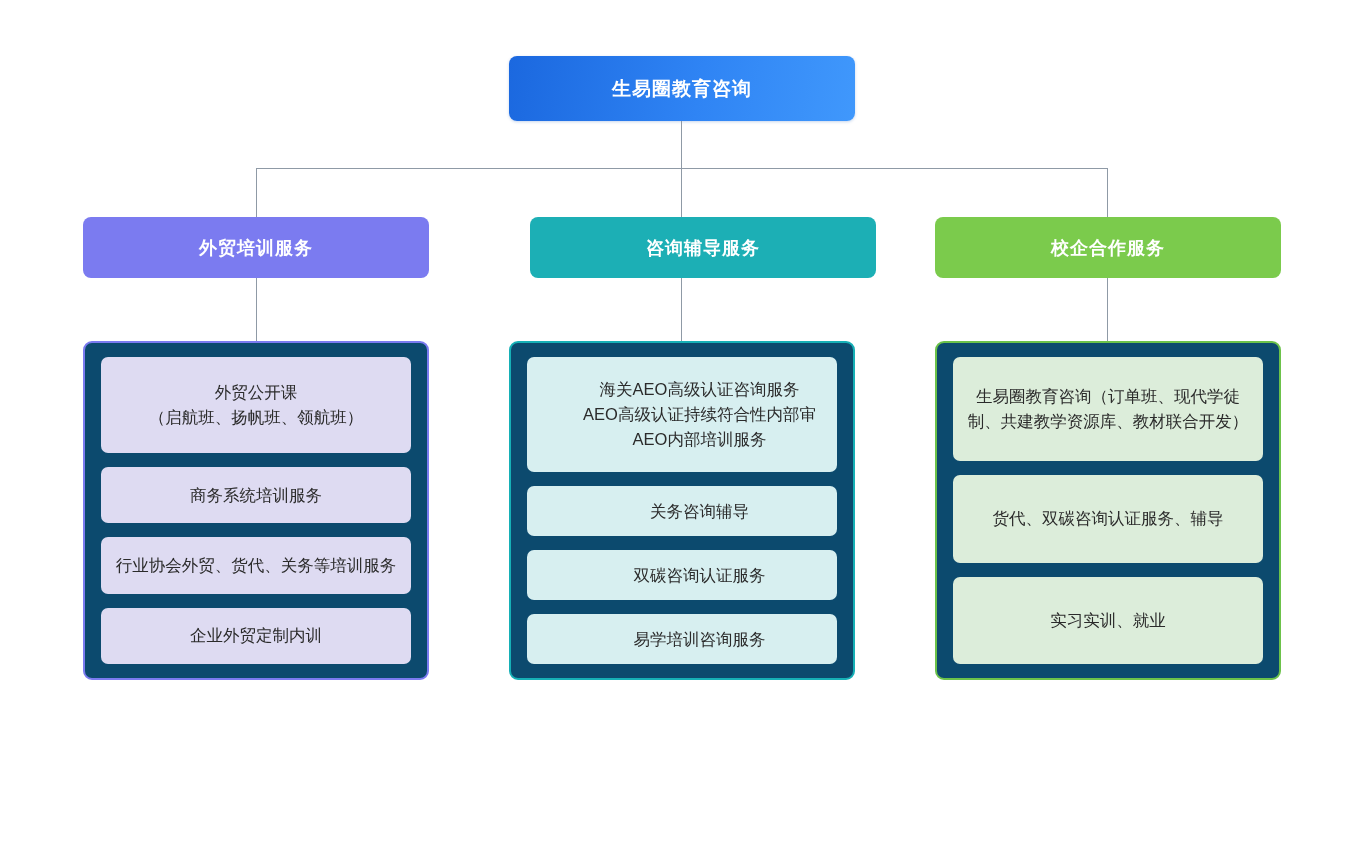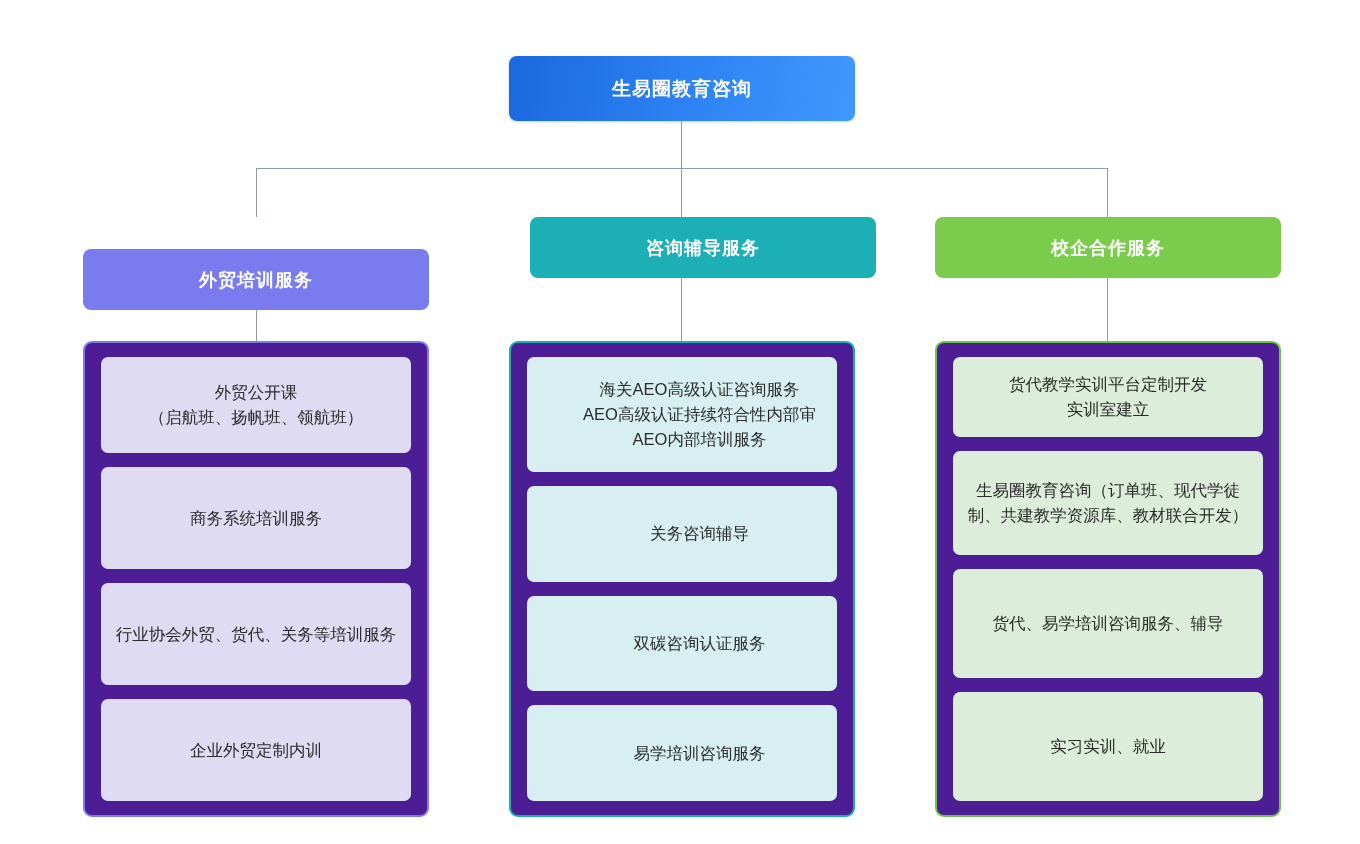--- a/index.html
+++ b/index.html
@@ -61,25 +61,25 @@
     display: flex;
     align-items: center;
     justify-content: center;
   }
 
   
   .group-box {
     position: absolute;
     top: 341px;
     width: 346px;
-    height: 476px;
+    height: 339px;
     box-sizing: border-box;
     border: 2px solid #999;
     border-radius: 9px;
-    background: #4c1d95;
+    background: #0c4a6e;
     display: flex;
     flex-direction: column;
     padding: 14px 16px;
     gap: 14px;
   }
 
   .card {
     box-sizing: border-box;
     border-radius: 7px;
     display: flex;
@@ -119,21 +119,21 @@
   <div class="conn conn-v" style="left:681px; top:121px; height:47px;"></div>
   <div class="conn conn-h" style="left:256px; top:168px; width:851px;"></div>
   <div class="conn conn-v" style="left:256px; top:168px; height:49px;"></div>
   <div class="conn conn-v" style="left:681px; top:168px; height:49px;"></div>
   <div class="conn conn-v" style="left:1107px; top:168px; height:49px;"></div>
 
   <div class="conn conn-v" style="left:256px; top:278px; height:63px;"></div>
   <div class="conn conn-v" style="left:681px; top:278px; height:63px;"></div>
   <div class="conn conn-v" style="left:1107px; top:278px; height:63px;"></div>
 
-  <div class="group-header" id="group-header-0" style="left:83px;margin-top:32px;">
+  <div class="group-header" id="group-header-0" style="left:83px;">
     <span>外贸培训服务</span>
   </div>
   <div class="group-box" id="group-box-0" style="left:83px;">
     <div class="card" style="flex:0 0 96px;">外贸公开课
 （启航班、扬帆班、领航班）</div>
     <div class="card" style="flex:1 1 0;">商务系统培训服务</div>
     <div class="card" style="flex:1 1 0;">行业协会外贸、货代、关务等培训服务</div>
     <div class="card" style="flex:1 1 0;">企业外贸定制内训</div>
   </div>
 
@@ -146,20 +146,18 @@
 AEO内部培训服务</div>
     <div class="card" style="flex:1 1 0;">关务咨询辅导</div>
     <div class="card" style="flex:1 1 0;">双碳咨询认证服务</div>
     <div class="card" style="flex:1 1 0;">易学培训咨询服务</div>
   </div>
 
   <div class="group-header" id="group-header-2" style="left:935px;">
     <span>校企合作服务</span>
   </div>
   <div class="group-box" id="group-box-2" style="left:935px;">
-    <div class="card" style="flex:0 0 80px;">货代教学实训平台定制开发
-实训室建立</div>
     <div class="card" style="flex:0 0 104px;">生易圈教育咨询（订单班、现代学徒制、共建教学资源库、教材联合开发）</div>
-    <div class="card" style="flex:1 1 0;">货代、易学培训咨询服务、辅导</div>
+    <div class="card" style="flex:1 1 0;">货代、双碳咨询认证服务、辅导</div>
     <div class="card" style="flex:1 1 0;">实习实训、就业</div>
   </div>
 
 </div>
 
 </body></html>

